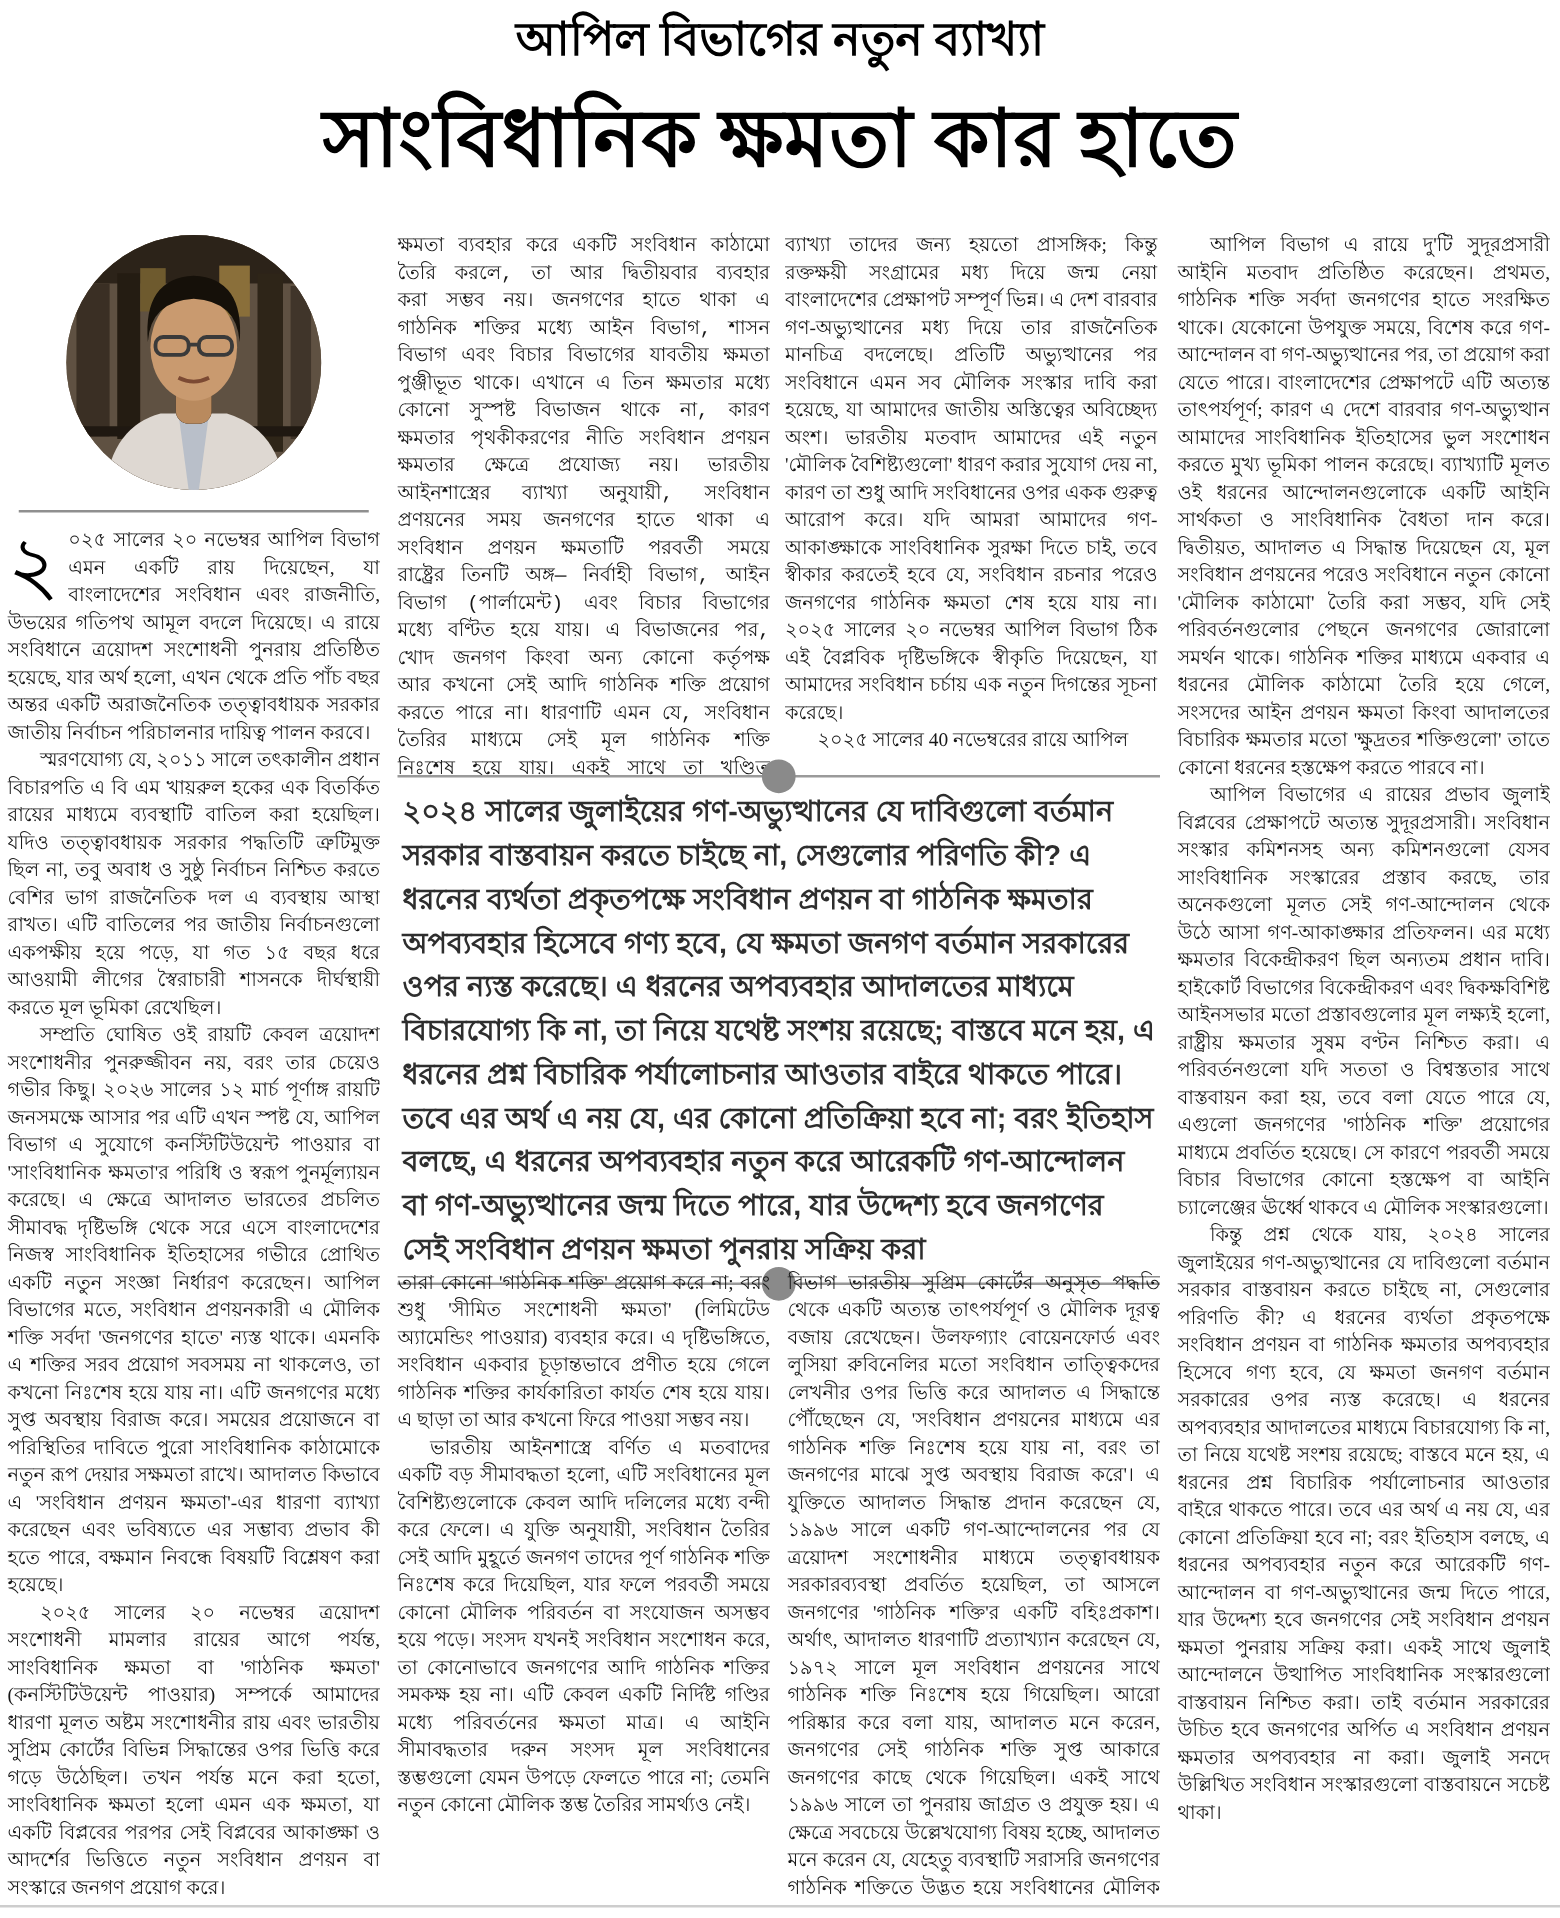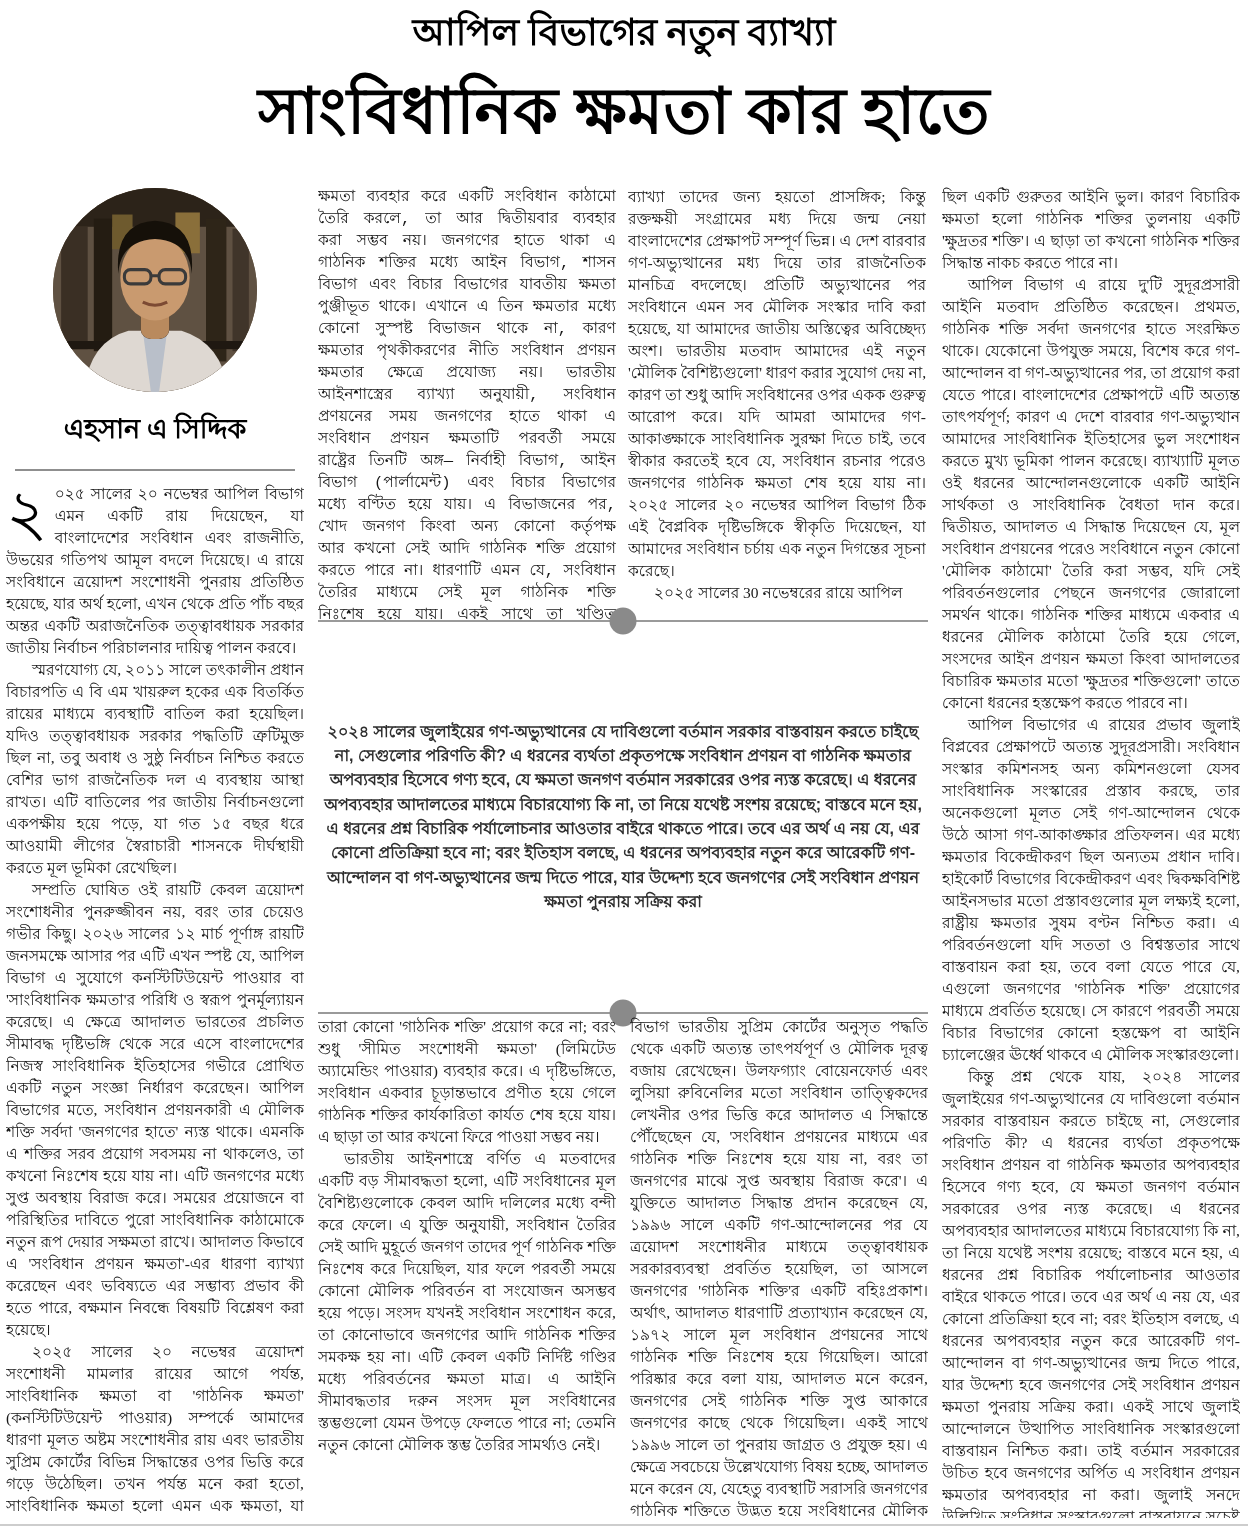--- a/index.html
+++ b/index.html
@@ -28,21 +28,21 @@
   .photo svg{display:block;width:100%;height:100%;}
   .author-name{font-size:27px;font-weight:bold;color:#000;margin:2px 0 16px;}
   .author-rule{height:2px;background:#8f8f8f;width:94%;margin:0 auto 12px;}
   
   .quote-wrap{position:absolute;left:318px;top:620px;width:610px;height:394px;display:flex;flex-direction:column;}
   .q-rule{position:relative;height:2px;background:#9a9a9a;flex:0 0 auto;}
   .q-dot{position:absolute;left:50%;top:50%;transform:translate(-50%,-50%);width:27px;height:27px;border-radius:50%;background:#8a8a8a;}
   .q-text{
     flex:1;display:flex;align-items:center;justify-content:center;
     padding:10px 4px;font-family:"Liberation Sans",sans-serif;
-    font-size:16px;font-weight:bold;line-height:1.52;text-align:center;color:#2e2e2e;
+    font-size:23px;font-weight:bold;line-height:1.52;text-align:left;color:#2e2e2e;
   }
   
   .bottom-rule{position:absolute;left:0;right:0;bottom:8px;height:2px;background:#cdcdcd;}
 </style>
 </head>
 <body>
 
 <div class="page">
 
   <div class="masthead">
@@ -74,37 +74,36 @@
 
           <path d="M64 84 Q60 34 100 32 Q140 34 136 84 Q134 52 100 50 Q66 52 64 84 Z" fill="#151009"></path>
 
           <rect x="70" y="80" width="26" height="14" rx="6" fill="none" stroke="#3a3a3a" stroke-width="3"></rect>
           <rect x="104" y="80" width="26" height="14" rx="6" fill="none" stroke="#3a3a3a" stroke-width="3"></rect>
           <line x1="96" y1="86" x2="104" y2="86" stroke="#3a3a3a" stroke-width="3"></line>
 
           <path d="M88 112 Q100 118 112 112" fill="none" stroke="#7c4a33" stroke-width="3"></path>
         </svg>
       </div>
-      <div class="author-name">এহসান এ সিদ্দিক</div>
       <div class="author-rule"></div>
     </div>
     <p><span class="dropcap">২</span><span>০২৫ সালের ২০ নভেম্বর আপিল বিভাগ এমন একটি রায় দিয়েছেন, যা বাংলাদেশের সংবিধান এবং রাজনীতি, উভয়ের গতিপথ আমূল বদলে দিয়েছে। এ রায়ে সংবিধানে ত্রয়োদশ সংশোধনী পুনরায় প্রতিষ্ঠিত হয়েছে, যার অর্থ হলো, এখন থেকে প্রতি পাঁচ বছর অন্তর একটি অরাজনৈতিক তত্ত্বাবধায়ক সরকার জাতীয় নির্বাচন পরিচালনার দায়িত্ব পালন করবে।</span></p>
     <p class="ind">স্মরণযোগ্য যে, ২০১১ সালে তৎকালীন প্রধান বিচারপতি এ বি এম খায়রুল হকের এক বিতর্কিত রায়ের মাধ্যমে ব্যবস্থাটি বাতিল করা হয়েছিল। যদিও তত্ত্বাবধায়ক সরকার পদ্ধতিটি ত্রুটিমুক্ত ছিল না, তবু অবাধ ও সুষ্ঠু নির্বাচন নিশ্চিত করতে বেশির ভাগ রাজনৈতিক দল এ ব্যবস্থায় আস্থা রাখত। এটি বাতিলের পর জাতীয় নির্বাচনগুলো একপক্ষীয় হয়ে পড়ে, যা গত ১৫ বছর ধরে আওয়ামী লীগের স্বৈরাচারী শাসনকে দীর্ঘস্থায়ী করতে মূল ভূমিকা রেখেছিল।</p>
     <p class="ind">সম্প্রতি ঘোষিত ওই রায়টি কেবল ত্রয়োদশ সংশোধনীর পুনরুজ্জীবন নয়, বরং তার চেয়েও গভীর কিছু। ২০২৬ সালের ১২ মার্চ পূর্ণাঙ্গ রায়টি জনসমক্ষে আসার পর এটি এখন স্পষ্ট যে, আপিল বিভাগ এ সুযোগে কনস্টিটিউয়েন্ট পাওয়ার বা 'সাংবিধানিক ক্ষমতা'র পরিধি ও স্বরূপ পুনর্মূল্যায়ন করেছে। এ ক্ষেত্রে আদালত ভারতের প্রচলিত সীমাবদ্ধ দৃষ্টিভঙ্গি থেকে সরে এসে বাংলাদেশের নিজস্ব সাংবিধানিক ইতিহাসের গভীরে প্রোথিত একটি নতুন সংজ্ঞা নির্ধারণ করেছেন। আপিল বিভাগের মতে, সংবিধান প্রণয়নকারী এ মৌলিক শক্তি সর্বদা 'জনগণের হাতে' ন্যস্ত থাকে। এমনকি এ শক্তির সরব প্রয়োগ সবসময় না থাকলেও, তা কখনো নিঃশেষ হয়ে যায় না। এটি জনগণের মধ্যে সুপ্ত অবস্থায় বিরাজ করে। সময়ের প্রয়োজনে বা পরিস্থিতির দাবিতে পুরো সাংবিধানিক কাঠামোকে নতুন রূপ দেয়ার সক্ষমতা রাখে। আদালত কিভাবে এ 'সংবিধান প্রণয়ন ক্ষমতা'-এর ধারণা ব্যাখ্যা করেছেন এবং ভবিষ্যতে এর সম্ভাব্য প্রভাব কী হতে পারে, বক্ষমান নিবন্ধে বিষয়টি বিশ্লেষণ করা হয়েছে।</p>
     <p class="ind">২০২৫ সালের ২০ নভেম্বর ত্রয়োদশ সংশোধনী মামলার রায়ের আগে পর্যন্ত, সাংবিধানিক ক্ষমতা বা 'গাঠনিক ক্ষমতা' (কনস্টিটিউয়েন্ট পাওয়ার) সম্পর্কে আমাদের ধারণা মূলত অষ্টম সংশোধনীর রায় এবং ভারতীয় সুপ্রিম কোর্টের বিভিন্ন সিদ্ধান্তের ওপর ভিত্তি করে গড়ে উঠেছিল। তখন পর্যন্ত মনে করা হতো, সাংবিধানিক ক্ষমতা হলো এমন এক ক্ষমতা, যা একটি বিপ্লবের পরপর সেই বিপ্লবের আকাঙ্ক্ষা ও আদর্শের ভিত্তিতে নতুন সংবিধান প্রণয়ন বা সংস্কারে জনগণ প্রয়োগ করে।</p>
 
   </div>
 
   <div class="col col2t body">
     <p>ক্ষমতা ব্যবহার করে একটি সংবিধান কাঠামো তৈরি করলে, তা আর দ্বিতীয়বার ব্যবহার করা সম্ভব নয়। জনগণের হাতে থাকা এ গাঠনিক শক্তির মধ্যে আইন বিভাগ, শাসন বিভাগ এবং বিচার বিভাগের যাবতীয় ক্ষমতা পুঞ্জীভূত থাকে। এখানে এ তিন ক্ষমতার মধ্যে কোনো সুস্পষ্ট বিভাজন থাকে না, কারণ ক্ষমতার পৃথকীকরণের নীতি সংবিধান প্রণয়ন ক্ষমতার ক্ষেত্রে প্রযোজ্য নয়। ভারতীয় আইনশাস্ত্রের ব্যাখ্যা অনুযায়ী, সংবিধান প্রণয়নের সময় জনগণের হাতে থাকা এ সংবিধান প্রণয়ন ক্ষমতাটি পরবর্তী সময়ে রাষ্ট্রের তিনটি অঙ্গ— নির্বাহী বিভাগ, আইন বিভাগ (পার্লামেন্ট) এবং বিচার বিভাগের মধ্যে বণ্টিত হয়ে যায়। এ বিভাজনের পর, খোদ জনগণ কিংবা অন্য কোনো কর্তৃপক্ষ আর কখনো সেই আদি গাঠনিক শক্তি প্রয়োগ করতে পারে না। ধারণাটি এমন যে, সংবিধান তৈরির মাধ্যমে সেই মূল গাঠনিক শক্তি নিঃশেষ হয়ে যায়। একই সাথে তা খণ্ডিত অংশে বিভক্ত হয়ে পড়ে। ফলে সংসদ যখন পরবর্তী সময়ে সংবিধান সংশোধন করে, তখন</p>
   </div>
 
   <div class="col col3t body">
     <p>ব্যাখ্যা তাদের জন্য হয়তো প্রাসঙ্গিক; কিন্তু রক্তক্ষয়ী সংগ্রামের মধ্য দিয়ে জন্ম নেয়া বাংলাদেশের প্রেক্ষাপট সম্পূর্ণ ভিন্ন। এ দেশ বারবার গণ-অভ্যুত্থানের মধ্য দিয়ে তার রাজনৈতিক মানচিত্র বদলেছে। প্রতিটি অভ্যুত্থানের পর সংবিধানে এমন সব মৌলিক সংস্কার দাবি করা হয়েছে, যা আমাদের জাতীয় অস্তিত্বের অবিচ্ছেদ্য অংশ। ভারতীয় মতবাদ আমাদের এই নতুন 'মৌলিক বৈশিষ্ট্যগুলো' ধারণ করার সুযোগ দেয় না, কারণ তা শুধু আদি সংবিধানের ওপর একক গুরুত্ব আরোপ করে। যদি আমরা আমাদের গণ-আকাঙ্ক্ষাকে সাংবিধানিক সুরক্ষা দিতে চাই, তবে স্বীকার করতেই হবে যে, সংবিধান রচনার পরেও জনগণের গাঠনিক ক্ষমতা শেষ হয়ে যায় না। ২০২৫ সালের ২০ নভেম্বর আপিল বিভাগ ঠিক এই বৈপ্লবিক দৃষ্টিভঙ্গিকে স্বীকৃতি দিয়েছেন, যা আমাদের সংবিধান চর্চায় এক নতুন দিগন্তের সূচনা করেছে।</p>
-    <p class="ind">২০২৫ সালের 30 নভেম্বরের রায়ে আপিল</p>
+    <p class="ind">২০২৫ সালের 40 নভেম্বরের রায়ে আপিল</p>
   </div>
 
   <div class="quote-wrap">
     <div class="q-rule">
       <span class="q-dot"></span>
     </div>
     <div class="q-text">২০২৪ সালের জুলাইয়ের গণ-অভ্যুত্থানের যে দাবিগুলো বর্তমান সরকার বাস্তবায়ন করতে চাইছে না, সেগুলোর পরিণতি কী? এ ধরনের ব্যর্থতা প্রকৃতপক্ষে সংবিধান প্রণয়ন বা গাঠনিক ক্ষমতার অপব্যবহার হিসেবে গণ্য হবে, যে ক্ষমতা জনগণ বর্তমান সরকারের ওপর ন্যস্ত করেছে। এ ধরনের অপব্যবহার আদালতের মাধ্যমে বিচারযোগ্য কি না, তা নিয়ে যথেষ্ট সংশয় রয়েছে; বাস্তবে মনে হয়, এ ধরনের প্রশ্ন বিচারিক পর্যালোচনার আওতার বাইরে থাকতে পারে। তবে এর অর্থ এ নয় যে, এর কোনো প্রতিক্রিয়া হবে না; বরং ইতিহাস বলছে, এ ধরনের অপব্যবহার নতুন করে আরেকটি গণ-আন্দোলন বা গণ-অভ্যুত্থানের জন্ম দিতে পারে, যার উদ্দেশ্য হবে জনগণের সেই সংবিধান প্রণয়ন ক্ষমতা পুনরায় সক্রিয় করা</div>
     <div class="q-rule">
       <span class="q-dot"></span>
     </div>
@@ -113,21 +112,20 @@
   <div class="col col2b body">
     <p>তারা কোনো 'গাঠনিক শক্তি' প্রয়োগ করে না; বরং শুধু 'সীমিত সংশোধনী ক্ষমতা' (লিমিটেড অ্যামেন্ডিং পাওয়ার) ব্যবহার করে। এ দৃষ্টিভঙ্গিতে, সংবিধান একবার চূড়ান্তভাবে প্রণীত হয়ে গেলে গাঠনিক শক্তির কার্যকারিতা কার্যত শেষ হয়ে যায়। এ ছাড়া তা আর কখনো ফিরে পাওয়া সম্ভব নয়।</p>
     <p class="ind">ভারতীয় আইনশাস্ত্রে বর্ণিত এ মতবাদের একটি বড় সীমাবদ্ধতা হলো, এটি সংবিধানের মূল বৈশিষ্ট্যগুলোকে কেবল আদি দলিলের মধ্যে বন্দী করে ফেলে। এ যুক্তি অনুযায়ী, সংবিধান তৈরির সেই আদি মুহূর্তে জনগণ তাদের পূর্ণ গাঠনিক শক্তি নিঃশেষ করে দিয়েছিল, যার ফলে পরবর্তী সময়ে কোনো মৌলিক পরিবর্তন বা সংযোজন অসম্ভব হয়ে পড়ে। সংসদ যখনই সংবিধান সংশোধন করে, তা কোনোভাবে জনগণের আদি গাঠনিক শক্তির সমকক্ষ হয় না। এটি কেবল একটি নির্দিষ্ট গণ্ডির মধ্যে পরিবর্তনের ক্ষমতা মাত্র। এ আইনি সীমাবদ্ধতার দরুন সংসদ মূল সংবিধানের স্তম্ভগুলো যেমন উপড়ে ফেলতে পারে না; তেমনি নতুন কোনো মৌলিক স্তম্ভ তৈরির সামর্থ্যও নেই।</p>
   </div>
 
   <div class="col col3b body">
     <p>বিভাগ ভারতীয় সুপ্রিম কোর্টের অনুসৃত পদ্ধতি থেকে একটি অত্যন্ত তাৎপর্যপূর্ণ ও মৌলিক দূরত্ব বজায় রেখেছেন। উলফগ্যাং বোয়েনফোর্ড এবং লুসিয়া রুবিনেলির মতো সংবিধান তাত্ত্বিকদের লেখনীর ওপর ভিত্তি করে আদালত এ সিদ্ধান্তে পৌঁছেছেন যে, 'সংবিধান প্রণয়নের মাধ্যমে এর গাঠনিক শক্তি নিঃশেষ হয়ে যায় না, বরং তা জনগণের মাঝে সুপ্ত অবস্থায় বিরাজ করে'। এ যুক্তিতে আদালত সিদ্ধান্ত প্রদান করেছেন যে, ১৯৯৬ সালে একটি গণ-আন্দোলনের পর যে ত্রয়োদশ সংশোধনীর মাধ্যমে তত্ত্বাবধায়ক সরকারব্যবস্থা প্রবর্তিত হয়েছিল, তা আসলে জনগণের 'গাঠনিক শক্তি'র একটি বহিঃপ্রকাশ। অর্থাৎ, আদালত ধারণাটি প্রত্যাখ্যান করেছেন যে, ১৯৭২ সালে মূল সংবিধান প্রণয়নের সাথে গাঠনিক শক্তি নিঃশেষ হয়ে গিয়েছিল। আরো পরিষ্কার করে বলা যায়, আদালত মনে করেন, জনগণের সেই গাঠনিক শক্তি সুপ্ত আকারে জনগণের কাছে থেকে গিয়েছিল। একই সাথে ১৯৯৬ সালে তা পুনরায় জাগ্রত ও প্রযুক্ত হয়। এ ক্ষেত্রে সবচেয়ে উল্লেখযোগ্য বিষয় হচ্ছে, আদালত মনে করেন যে, যেহেতু ব্যবস্থাটি সরাসরি জনগণের গাঠনিক শক্তিতে উদ্ভূত হয়ে সংবিধানের মৌলিক স্তম্ভে পরিণত হয়েছিল, তাই ২০১১ সালে আদালতের পক্ষে এটি বাতিল করা</p>
   </div>
 
   <div class="col col4 body">
-    <p>ছিল একটি গুরুতর আইনি ভুল। কারণ বিচারিক ক্ষমতা হলো গাঠনিক শক্তির তুলনায় একটি 'ক্ষুদ্রতর শক্তি'। এ ছাড়া তা কখনো গাঠনিক শক্তির সিদ্ধান্ত নাকচ করতে পারে না।</p>
     <p class="ind">আপিল বিভাগ এ রায়ে দু'টি সুদূরপ্রসারী আইনি মতবাদ প্রতিষ্ঠিত করেছেন। প্রথমত, গাঠনিক শক্তি সর্বদা জনগণের হাতে সংরক্ষিত থাকে। যেকোনো উপযুক্ত সময়ে, বিশেষ করে গণ-আন্দোলন বা গণ-অভ্যুত্থানের পর, তা প্রয়োগ করা যেতে পারে। বাংলাদেশের প্রেক্ষাপটে এটি অত্যন্ত তাৎপর্যপূর্ণ; কারণ এ দেশে বারবার গণ-অভ্যুত্থান আমাদের সাংবিধানিক ইতিহাসের ভুল সংশোধন করতে মুখ্য ভূমিকা পালন করেছে। ব্যাখ্যাটি মূলত ওই ধরনের আন্দোলনগুলোকে একটি আইনি সার্থকতা ও সাংবিধানিক বৈধতা দান করে। দ্বিতীয়ত, আদালত এ সিদ্ধান্ত দিয়েছেন যে, মূল সংবিধান প্রণয়নের পরেও সংবিধানে নতুন কোনো 'মৌলিক কাঠামো' তৈরি করা সম্ভব, যদি সেই পরিবর্তনগুলোর পেছনে জনগণের জোরালো সমর্থন থাকে। গাঠনিক শক্তির মাধ্যমে একবার এ ধরনের মৌলিক কাঠামো তৈরি হয়ে গেলে, সংসদের আইন প্রণয়ন ক্ষমতা কিংবা আদালতের বিচারিক ক্ষমতার মতো 'ক্ষুদ্রতর শক্তিগুলো' তাতে কোনো ধরনের হস্তক্ষেপ করতে পারবে না।</p>
     <p class="ind">আপিল বিভাগের এ রায়ের প্রভাব জুলাই বিপ্লবের প্রেক্ষাপটে অত্যন্ত সুদূরপ্রসারী। সংবিধান সংস্কার কমিশনসহ অন্য কমিশনগুলো যেসব সাংবিধানিক সংস্কারের প্রস্তাব করছে, তার অনেকগুলো মূলত সেই গণ-আন্দোলন থেকে উঠে আসা গণ-আকাঙ্ক্ষার প্রতিফলন। এর মধ্যে ক্ষমতার বিকেন্দ্রীকরণ ছিল অন্যতম প্রধান দাবি। হাইকোর্ট বিভাগের বিকেন্দ্রীকরণ এবং দ্বিকক্ষবিশিষ্ট আইনসভার মতো প্রস্তাবগুলোর মূল লক্ষ্যই হলো, রাষ্ট্রীয় ক্ষমতার সুষম বণ্টন নিশ্চিত করা। এ পরিবর্তনগুলো যদি সততা ও বিশ্বস্ততার সাথে বাস্তবায়ন করা হয়, তবে বলা যেতে পারে যে, এগুলো জনগণের 'গাঠনিক শক্তি' প্রয়োগের মাধ্যমে প্রবর্তিত হয়েছে। সে কারণে পরবর্তী সময়ে বিচার বিভাগের কোনো হস্তক্ষেপ বা আইনি চ্যালেঞ্জের ঊর্ধ্বে থাকবে এ মৌলিক সংস্কারগুলো।</p>
     <p class="ind">কিন্তু প্রশ্ন থেকে যায়, ২০২৪ সালের জুলাইয়ের গণ-অভ্যুত্থানের যে দাবিগুলো বর্তমান সরকার বাস্তবায়ন করতে চাইছে না, সেগুলোর পরিণতি কী? এ ধরনের ব্যর্থতা প্রকৃতপক্ষে সংবিধান প্রণয়ন বা গাঠনিক ক্ষমতার অপব্যবহার হিসেবে গণ্য হবে, যে ক্ষমতা জনগণ বর্তমান সরকারের ওপর ন্যস্ত করেছে। এ ধরনের অপব্যবহার আদালতের মাধ্যমে বিচারযোগ্য কি না, তা নিয়ে যথেষ্ট সংশয় রয়েছে; বাস্তবে মনে হয়, এ ধরনের প্রশ্ন বিচারিক পর্যালোচনার আওতার বাইরে থাকতে পারে। তবে এর অর্থ এ নয় যে, এর কোনো প্রতিক্রিয়া হবে না; বরং ইতিহাস বলছে, এ ধরনের অপব্যবহার নতুন করে আরেকটি গণ-আন্দোলন বা গণ-অভ্যুত্থানের জন্ম দিতে পারে, যার উদ্দেশ্য হবে জনগণের সেই সংবিধান প্রণয়ন ক্ষমতা পুনরায় সক্রিয় করা। একই সাথে জুলাই আন্দোলনে উত্থাপিত সাংবিধানিক সংস্কারগুলো বাস্তবায়ন নিশ্চিত করা। তাই বর্তমান সরকারের উচিত হবে জনগণের অর্পিত এ সংবিধান প্রণয়ন ক্ষমতার অপব্যবহার না করা। জুলাই সনদে উল্লিখিত সংবিধান সংস্কারগুলো বাস্তবায়নে সচেষ্ট থাকা।</p>
 
   </div>
 
   <div class="bottom-rule"></div>
 
 </div>
 

